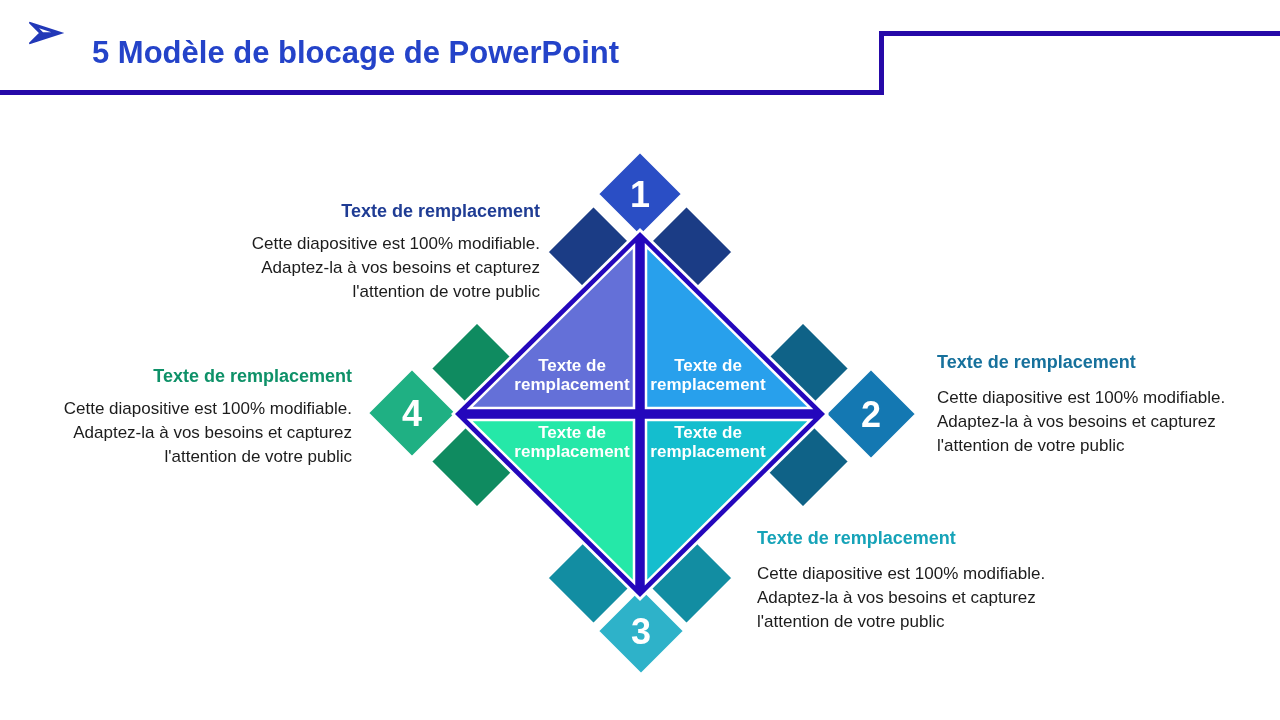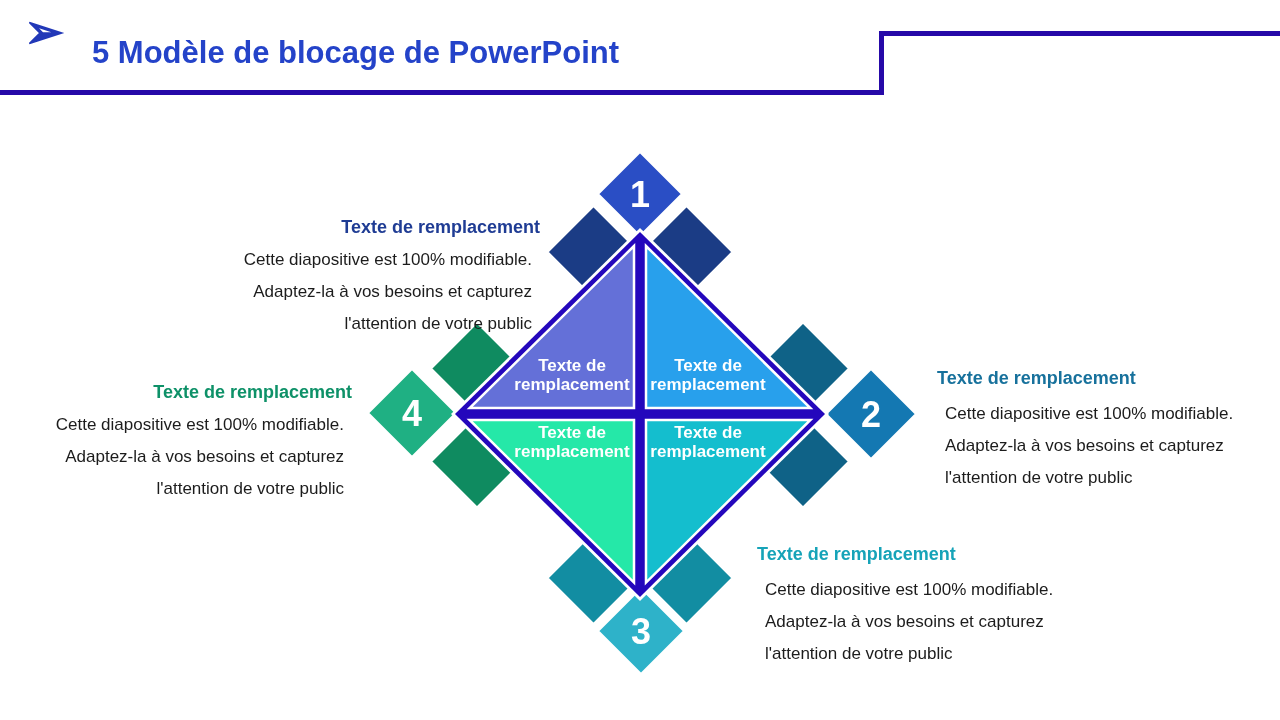--- a/index.html
+++ b/index.html
@@ -26,22 +26,22 @@
   .vline        { position: absolute; left: 879px; top: 31px; width: 5px; height: 64px; }
   .hline-top    { position: absolute; left: 879px; top: 31px; width: 401px; height: 5px; }
 
   
   svg.diagram { position: absolute; left: 0; top: 0; }
   .tri-label { font-size: 17px; font-weight: bold; }
   .num-label { font-size: 36px; font-weight: bold; }
 
   
   .block { position: absolute; font-size: 17px; line-height: 24px; }
-  .block h3 { font-size: 18px; font-weight: bold; margin: 16px 0 10px 0; line-height: 22px; }
-  .block .body-line { margin: 8px; }
+  .block h3 { font-size: 18px; font-weight: bold; margin: 0 0 10px 0; line-height: 22px; }
+  .block .body-line { margin: 0; }
   .block-top    { left: 170px; top: 200px; width: 370px; text-align: right; }
   .block-left   { left: 0px;   top: 365px; width: 352px; text-align: right; }
   .block-right  { left: 937px; top: 351px; width: 340px; text-align: left; }
   .block-right h3, .block-bottom h3 { margin-bottom: 13px; }
   .block-bottom { left: 757px; top: 527px; width: 340px; text-align: left; }
 </style>
 </head>
 <body>
 
 <div class="stage">

